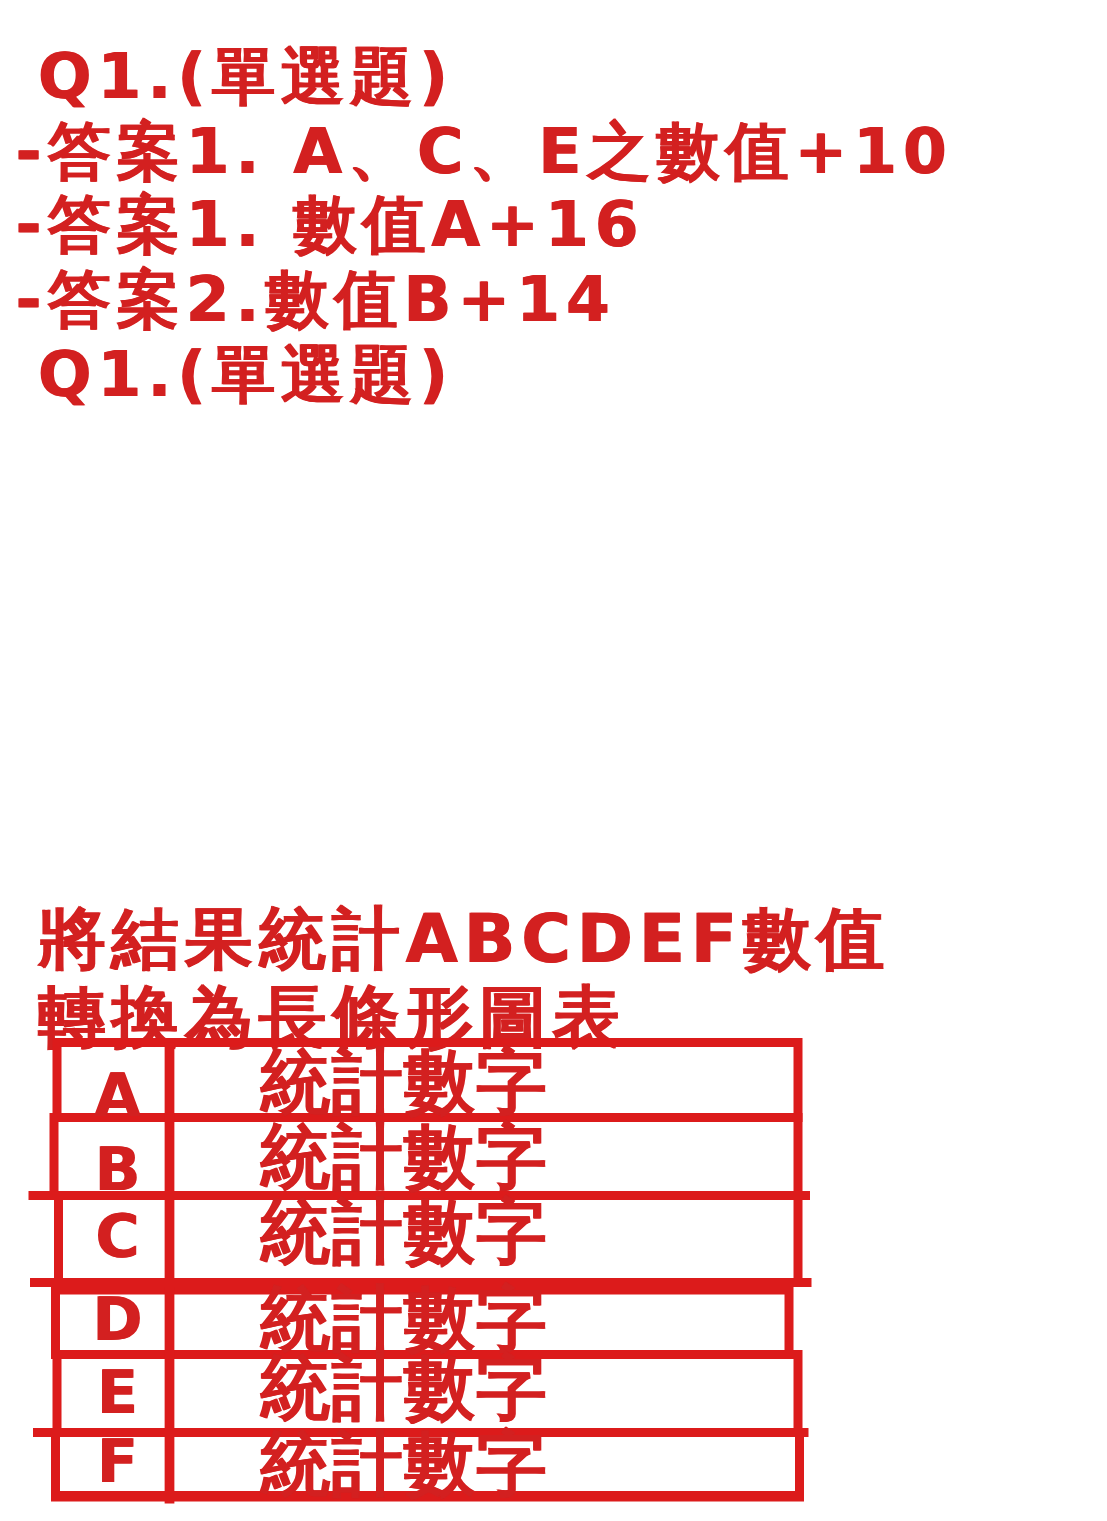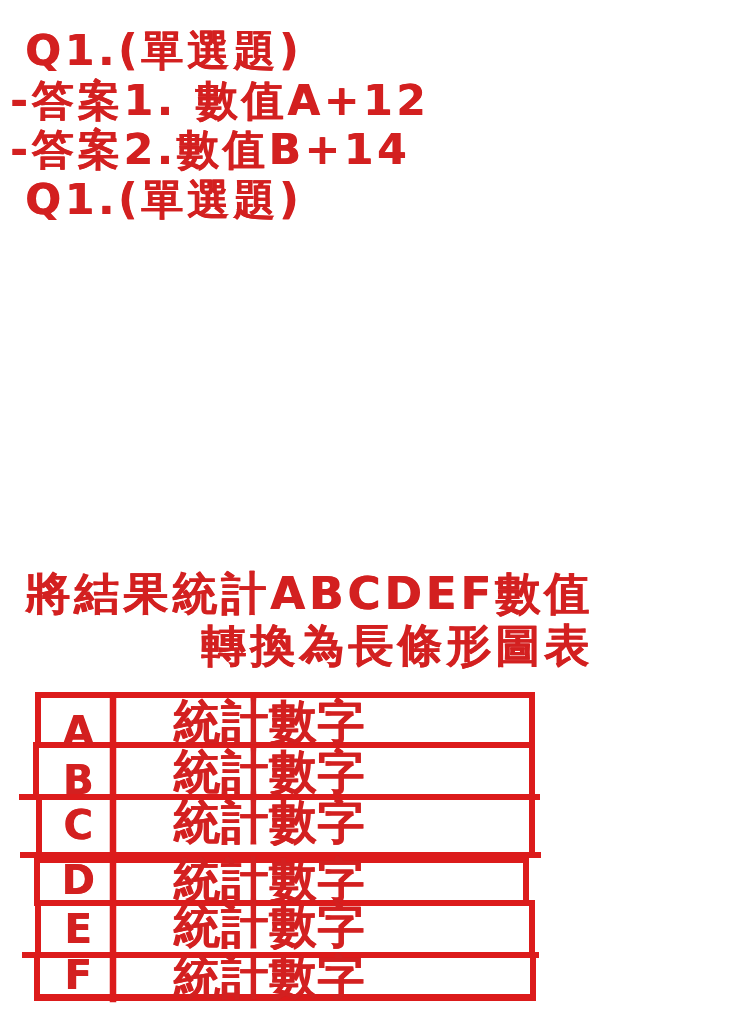--- a/index.html
+++ b/index.html
@@ -30,21 +30,21 @@
     font-size: 42px;
     line-height: 49.7px;
     letter-spacing: 4px;
     white-space: pre;
     color: var(--ink);
     text-shadow: 0.7px 0 0 currentColor;
   }
   .note-line.q { padding-left: 15px; }
   
   .summary {
-    position: absolute; left: 25px; top: 568px; text-align: right;
+    position: absolute; left: 25px; top: 600px;
   }
   .summary-line {
     font-size: 45px;
     line-height: 52px;
     letter-spacing: 4px;
     white-space: pre;
     color: var(--ink);
     text-shadow: 0.8px 0 0 currentColor;
   }
   
@@ -81,21 +81,22 @@
   .letter.r4 { top: 212px; } .value.r4 { top: 209px; }
   .letter.r5 { top: 258px; } .value.r5 { top: 260px; }
 </style>
 </head>
 <body>
 
 <div class="sheet">
 
   <div class="notes">
     <div class="note-line q">Q1.(單選題)</div>
-    <div class="note-line">-答案1. 數值A+12</div>
+    <div class="note-line">-答案1. A、C、E之數值+10</div>
+    <div class="note-line">-答案1. 數值A+16</div>
     <div class="note-line">-答案2.數值B+14</div>
     <div class="note-line q">Q1.(單選題)</div>
   </div>
 
   <div class="summary">
     <div class="summary-line">將結果統計ABCDEF數值</div>
     <div class="summary-line">轉換為長條形圖表</div>
   </div>
 
   <div class="stats-table">

